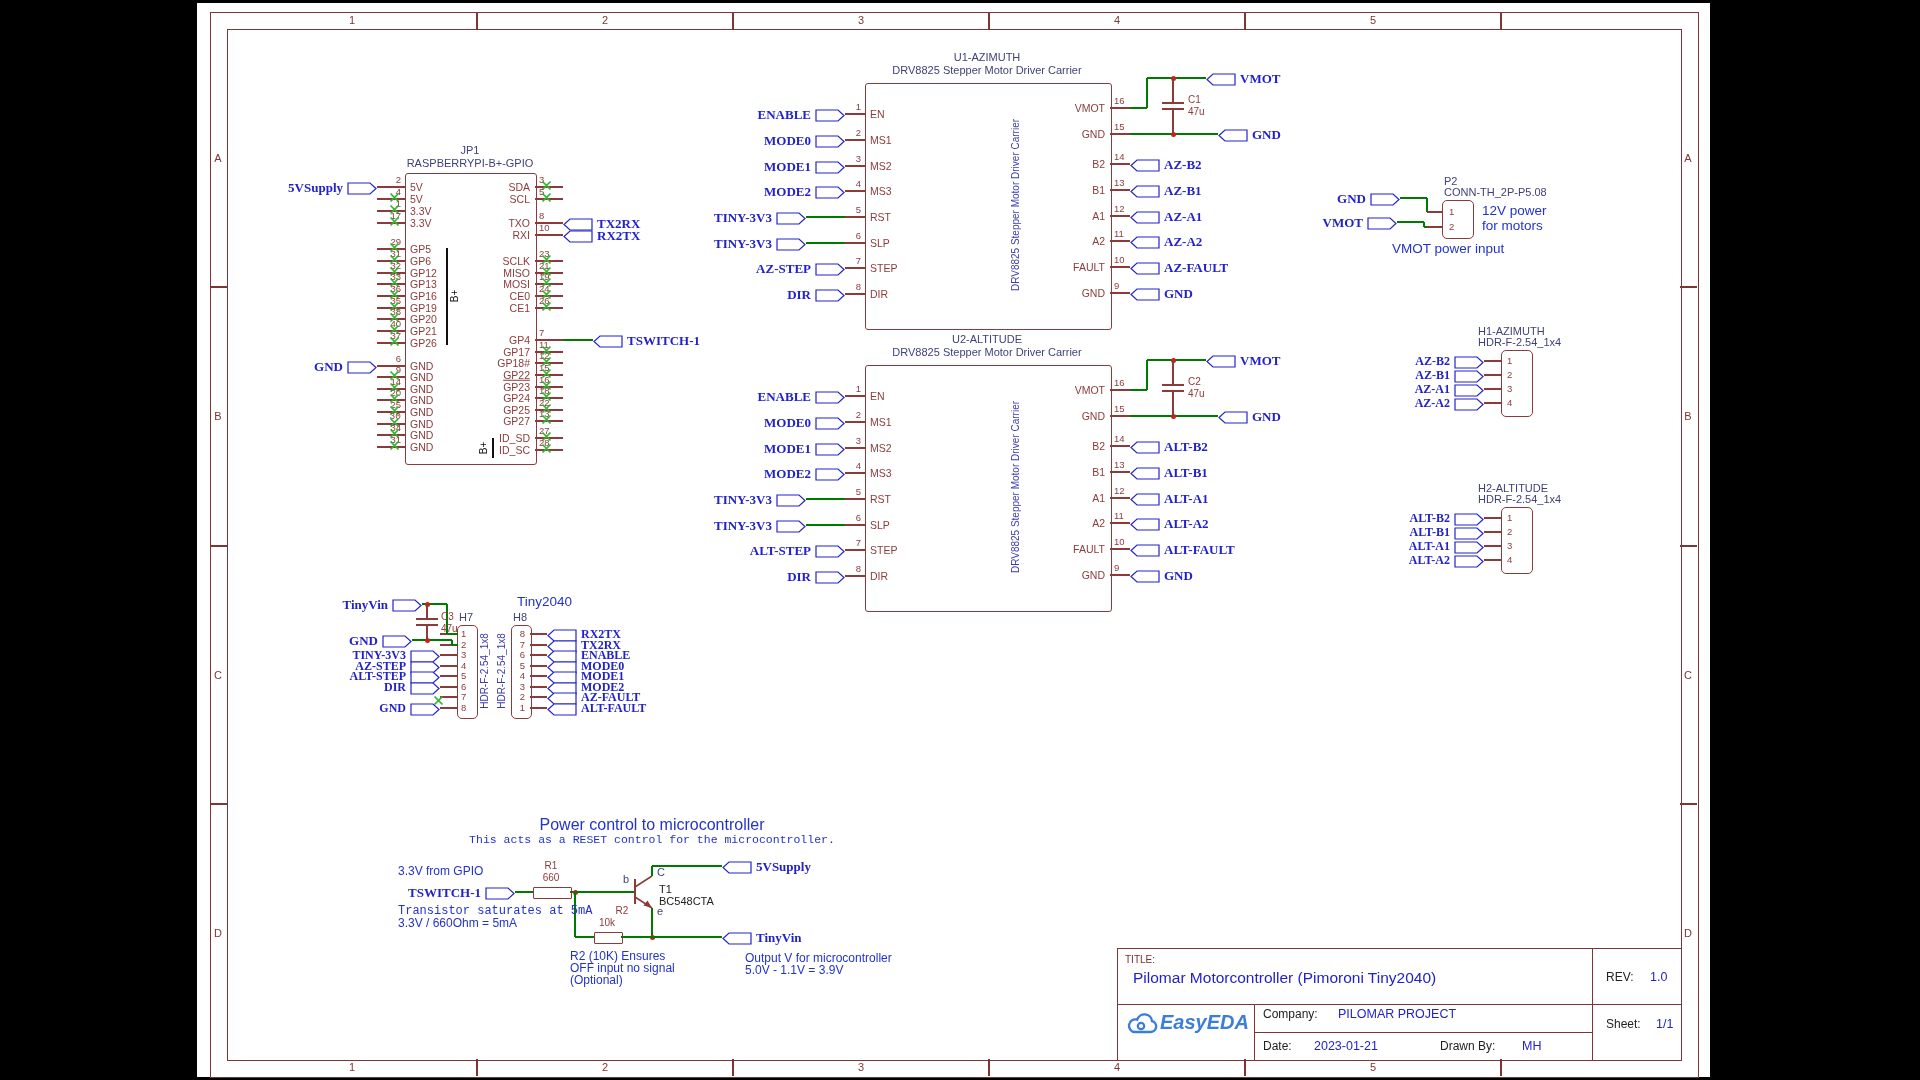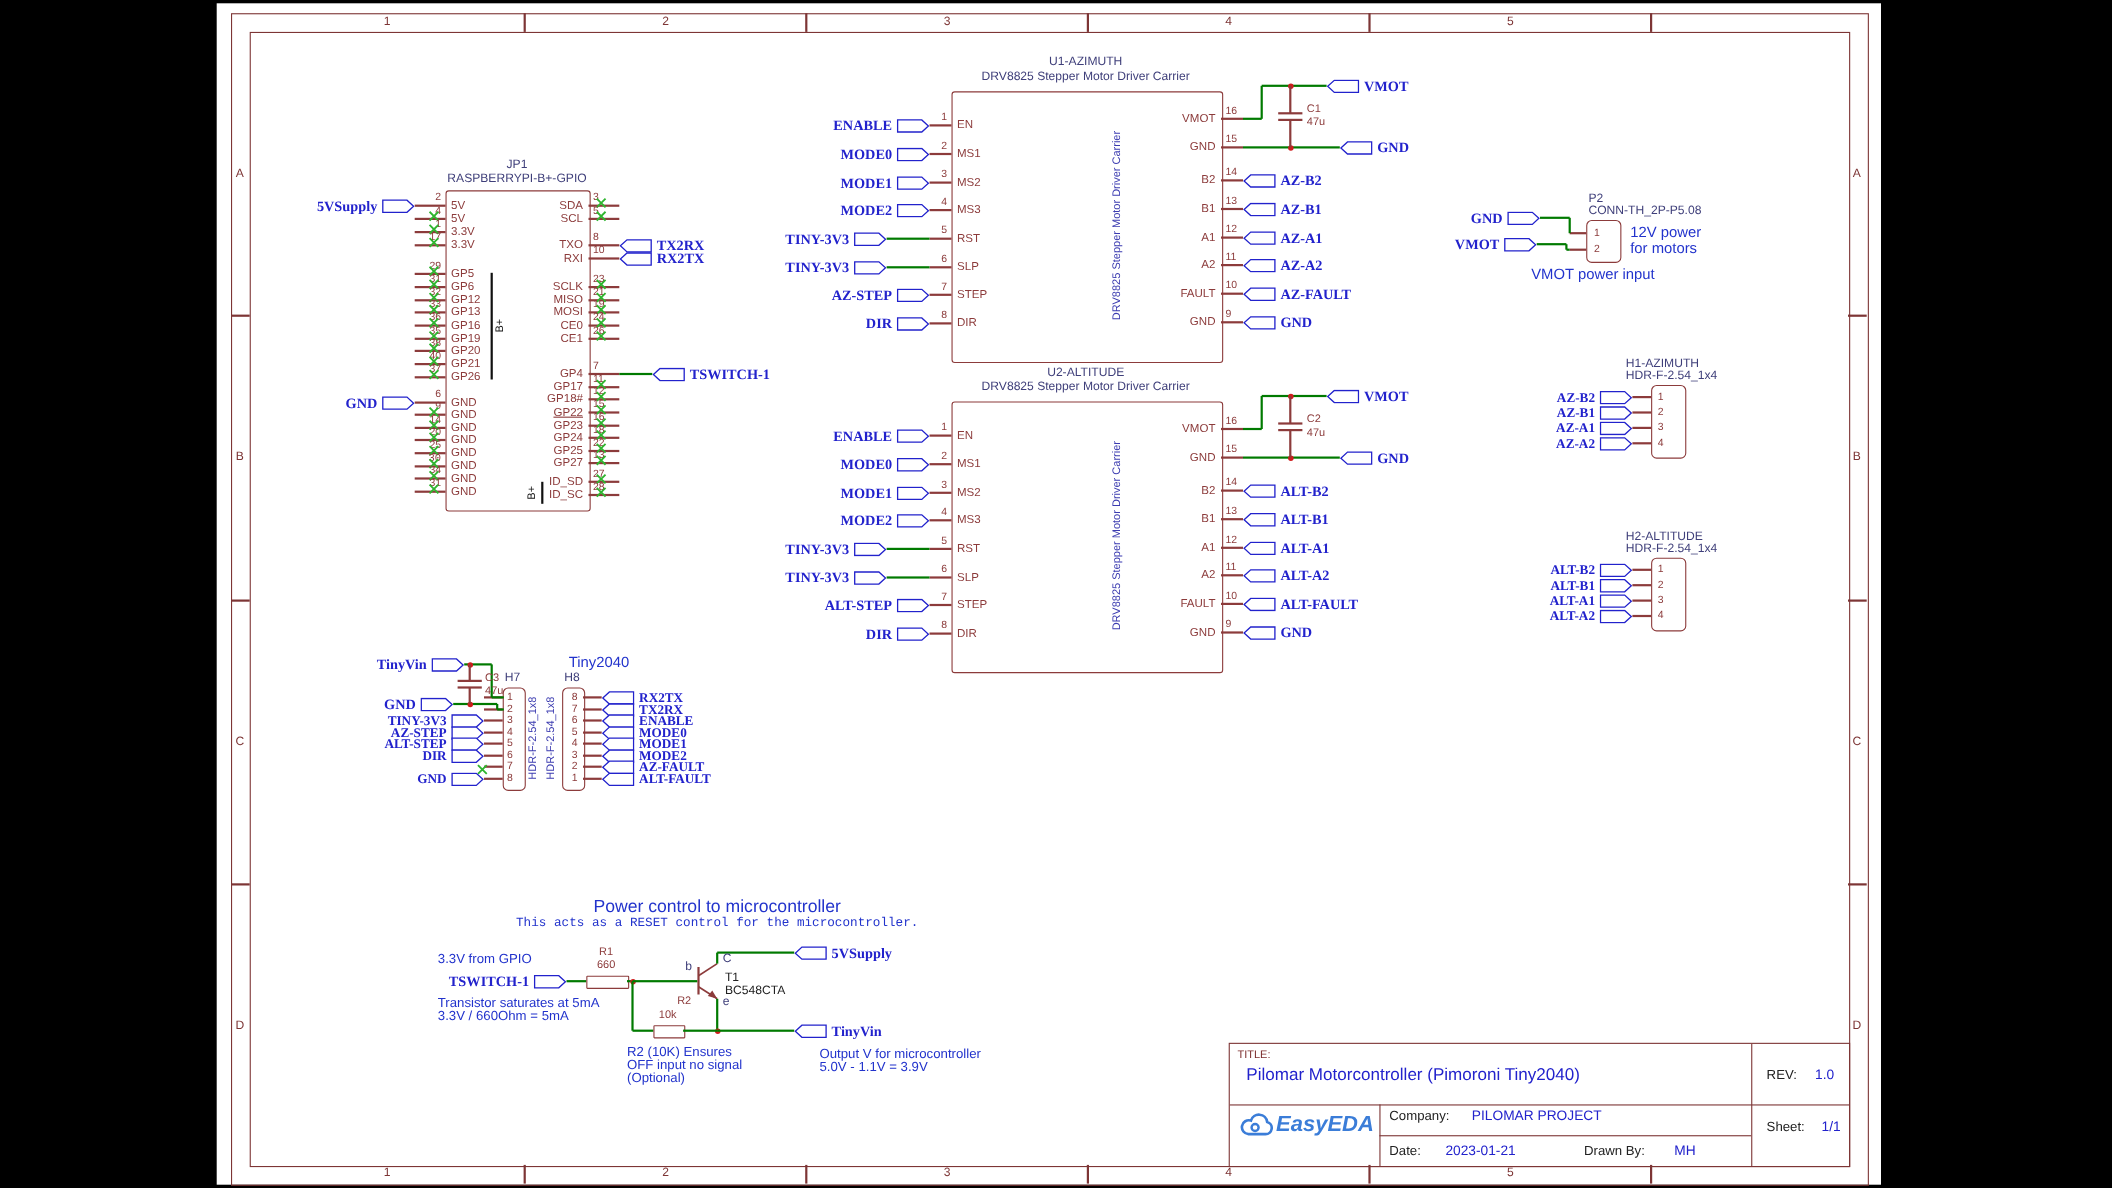--- a/index.html
+++ b/index.html
@@ -846,20 +846,20 @@
     <div style="position: absolute; left: 575px; top: 936.3px; width: 19px; height: 1.4px; background: rgb(0, 122, 0);"></div>
     <div style="position: absolute; left: 594px; top: 932px; width: 27px; height: 10px; border: 1.4px solid rgb(140, 59, 59); border-radius: 1px; background: rgb(255, 255, 255);"></div>
     <span class="txt cmpval tc" style="position: absolute; left: 622px; top: 911px;">R2</span>
     <span class="txt cmpval tc" style="position: absolute; left: 607px; top: 923px;">10k</span>
     <div style="position: absolute; left: 621px; top: 936.3px; width: 31px; height: 1.4px; background: rgb(0, 122, 0);"></div>
     <div style="position: absolute; left: 652px; top: 936.3px; width: 70px; height: 1.4px; background: rgb(0, 122, 0);"></div>
     <div style="position: absolute; width: 30px; height: 13px; left: 722px; top: 930.5px;"><svg width="30" height="13">
         <polygon points="7,1 29,1 29,12 7,12 1,6.5" fill="#fff" stroke="#2222cc" stroke-width="1.2"></polygon>
       </svg></div>
     <span class="txt net" style="position: absolute; left: 756px; top: 937px;">TinyVin</span>
-    <span class="txt a12" style="position: absolute; left: 398px; top: 911px;">Transistor saturates at 5mA</span>
+    <span class="txt a12" style="position: absolute; left: 398px; top: 911px; font-family: Liberation Mono, monospace;">Transistor saturates at 5mA</span>
     <span class="txt a12" style="position: absolute; left: 398px; top: 923px;">3.3V / 660Ohm = 5mA</span>
     <span class="txt a12" style="position: absolute; left: 570px; top: 956px;">R2 (10K) Ensures</span>
     <span class="txt a12" style="position: absolute; left: 570px; top: 968px;">OFF input no signal</span>
     <span class="txt a12" style="position: absolute; left: 570px; top: 980px;">(Optional)</span>
     <span class="txt a12" style="position: absolute; left: 745px; top: 958px;">Output V for microcontroller</span>
     <span class="txt a12" style="position: absolute; left: 745px; top: 970px;">5.0V - 1.1V = 3.9V</span>
   </div>
 
 </body></html>

